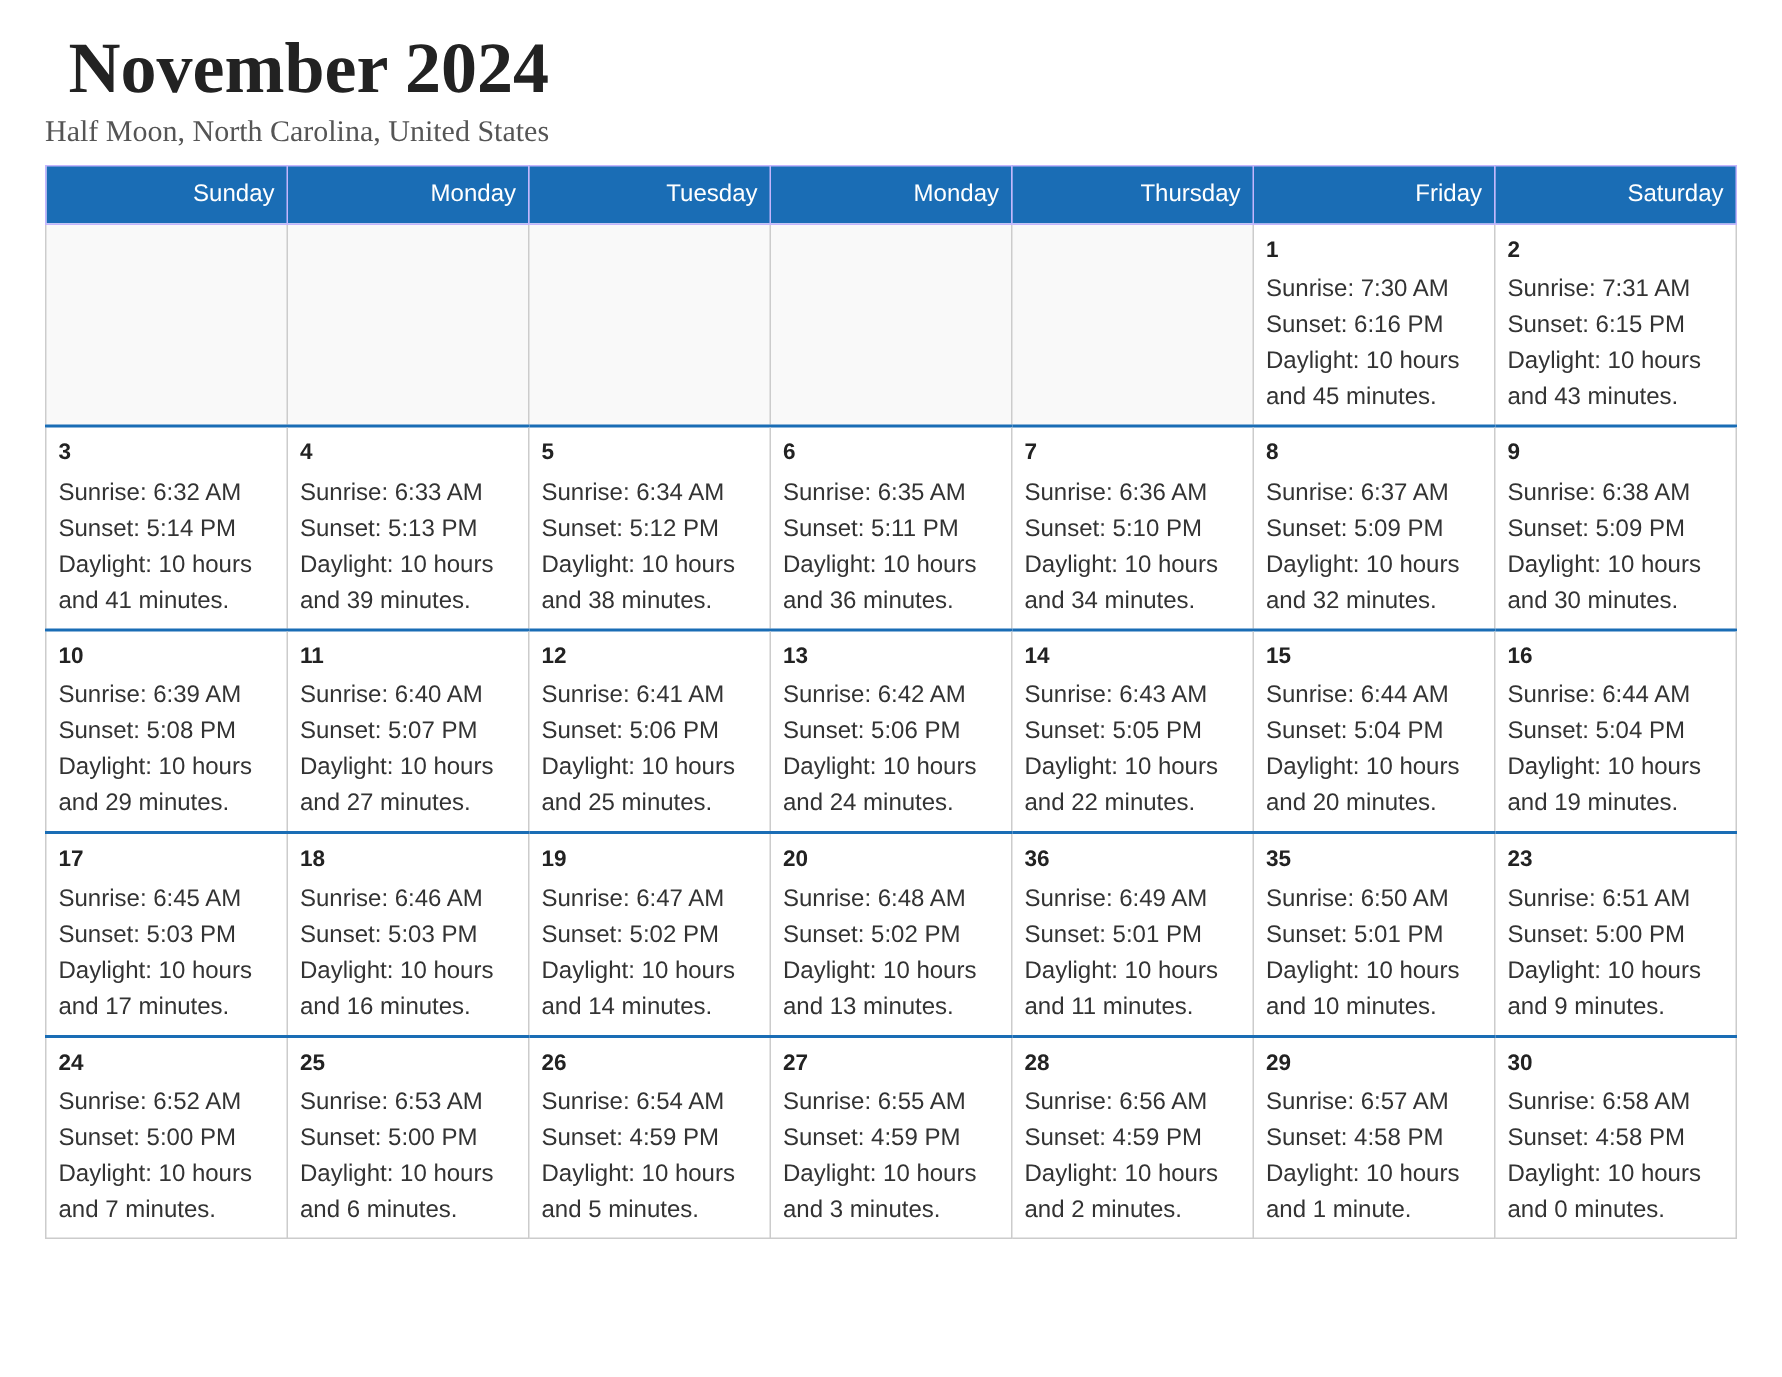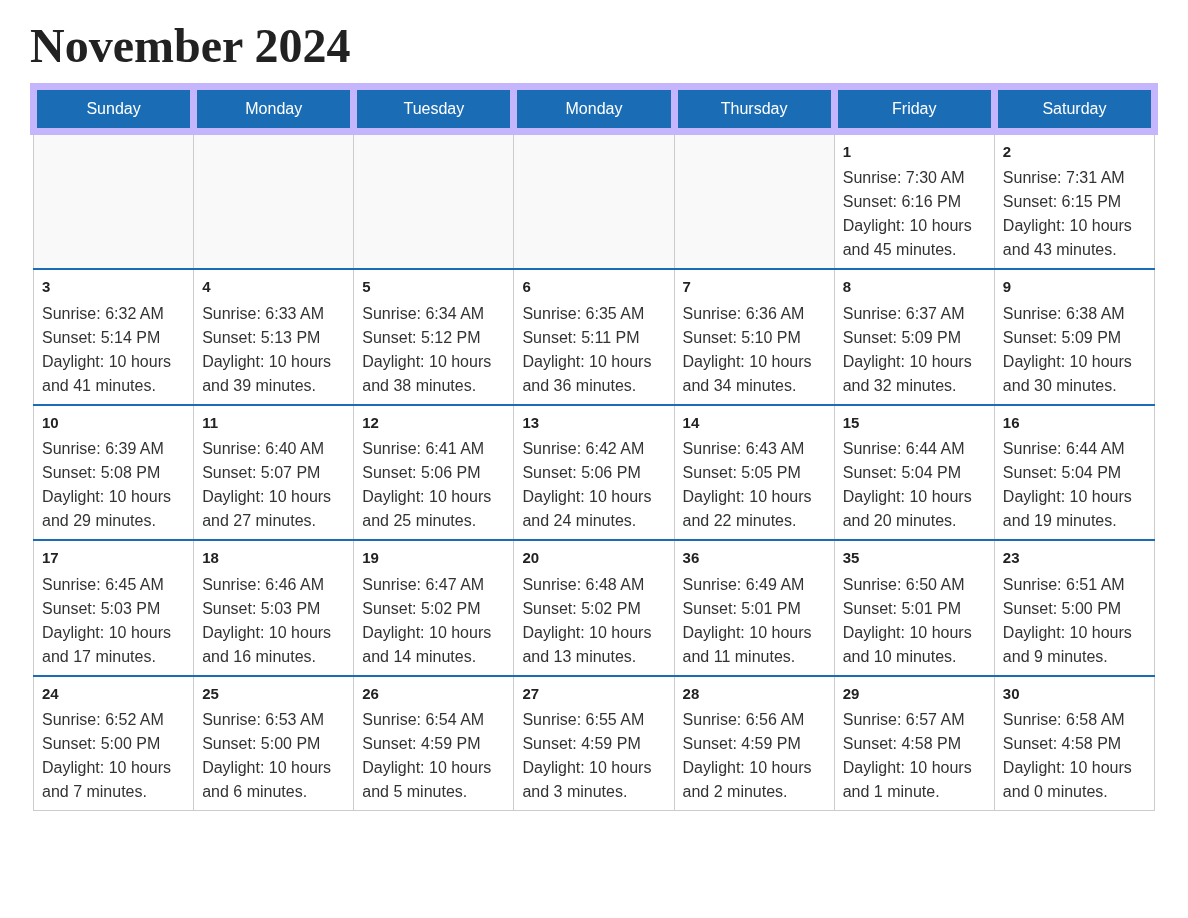--- a/index.html
+++ b/index.html
@@ -45,22 +45,22 @@
       width: 100%;
       border-collapse: collapse;
       margin-top: 10px;
     }
     .calendar-table th {
       background-color: #1a6db5;
       color: #fff;
       padding: 10px 8px;
       font-size: 16px;
       font-weight: normal;
-      text-align: center;
-      border: 7px solid #c4b5fd;
+      text-align: right;
+      border: 1px solid #c4b5fd;
     }
     .calendar-table td {
       border: 1px solid #ccc;
       vertical-align: top;
       padding: 6px 8px;
       width: 14.28%;
       min-height: 100px;
       font-size: 13px;
       line-height: 1.5;
     }
@@ -82,20 +82,21 @@
     tr:not(:first-child) td {
       border-top: 2px solid #1a6db5;
     }
   </style>
 </head>
 <body>
 
 <div class="header-area">
   <div class="title-area">
     <div class="month-title">November 2024</div>
+    <div class="location-title">Half Moon, North Carolina, United States</div>
   </div>
 </div>
 
 <table class="calendar-table">
   <thead>
     <tr>
     <th>Sunday</th>
         <th>Monday</th>
         <th>Tuesday</th>
         <th>Monday</th>

